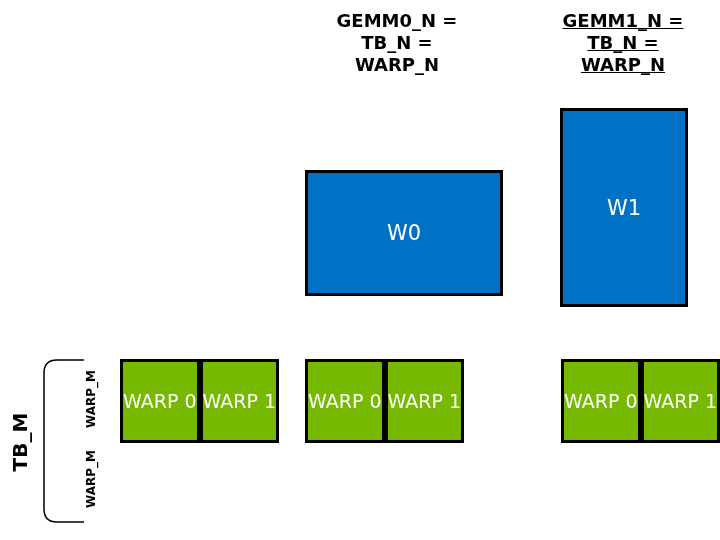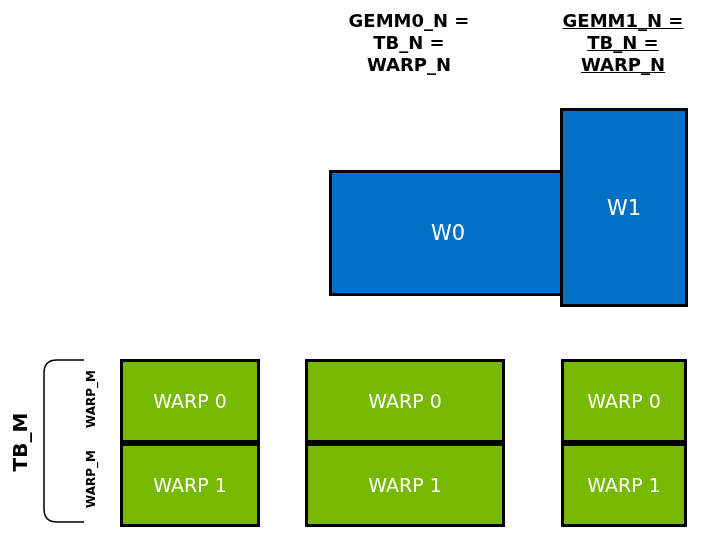--- a/index.html
+++ b/index.html
@@ -19,46 +19,46 @@
   .header-label {
     position: absolute;
     width: 170px;
     text-align: center;
     font-size: 18px;
     line-height: 22px;
     font-weight: 700;
     color: var(--text, #000000);
     letter-spacing: 0px;
   }
-  .header-label.h0 { left: 324px; top: 10px; }
+  .header-label.h0 { left: 312px; top: 10px; }
   .header-label.h1 { left: 538px; top: 10px; text-decoration: underline; }
 
   
   .blue-box {
     position: absolute;
     background: var(--blue, #0071C5);
     border: 3px solid var(--border, #000000);
     box-sizing: border-box;
     display: flex;
     align-items: center;
     justify-content: center;
     color: var(--white-text, #ffffff);
     font-size: 21px;
     font-weight: 400;
     text-align: center;
   }
-  .blue-box.w0 { left: 305px; top: 170px; width: 238px; height: 126px; margin-left: 24px; }
+  .blue-box.w0 { left: 305px; top: 170px; width: 198px; height: 126px; }
   .blue-box.w1 { left: 560px; top: 108px; width: 128px; height: 199px; }
 
   
   .warp-col {
     position: absolute;
     top: 359px;
     display: flex;
-    flex-direction: column;
+    flex-direction: row;
   }
   .warp-col.c0 { left: 120px; width: 140px; }
   .warp-col.c1 { left: 305px; width: 200px; }
   .warp-col.c2 { left: 561px; width: 126px; }
   .warp-cell {
     height: 84px;
     box-sizing: border-box;
     background: var(--green, #76B900);
     border: 3px solid var(--border, #000000);
     display: flex;

